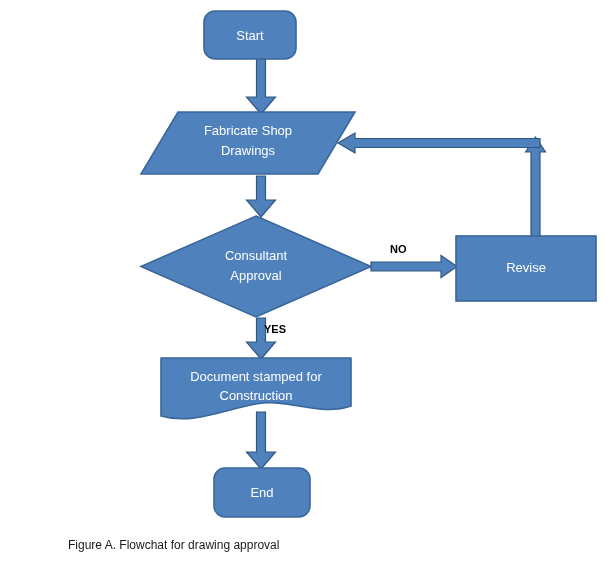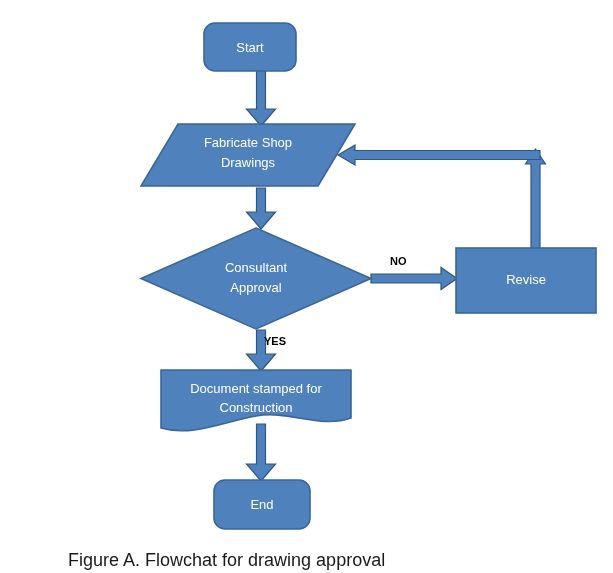--- a/index.html
+++ b/index.html
@@ -10,21 +10,21 @@
   body {
     width: 613px;
     height: 573px;
     position: relative;
     overflow: hidden;
     font-family: "Liberation Sans", sans-serif;
   }
   #flowchart-root {
     position: absolute;
     left: 0;
-    top: 12px;
+    top: 0;
     width: 613px;
     height: 456px;
   }
   svg {
     display: block;
   }
   .shape-label {
     font-family: "Liberation Sans", sans-serif;
     font-size: 13px;
     fill: #ffffff;
@@ -37,21 +37,21 @@
     font-weight: bold;
     fill: #000000;
     text-anchor: start;
     dominant-baseline: middle;
   }
   .caption-text {
     position: absolute;
     left: 68px;
     top: 538px;
     font-family: "Liberation Sans", sans-serif;
-    font-size: 18px;
+    font-size: 12px;
     color: #1a1a1a;
     white-space: nowrap;
   }
 </style>
 </head>
 <body>
 
 <div id="flowchart-root">
   <svg width="613" height="573" viewBox="0 0 613 573">
 

